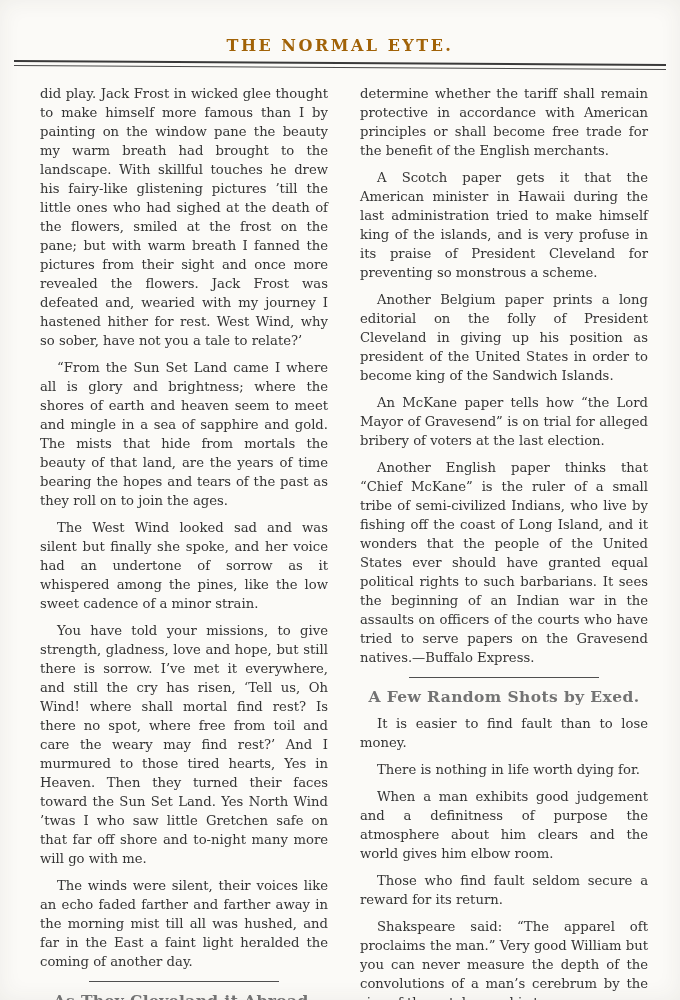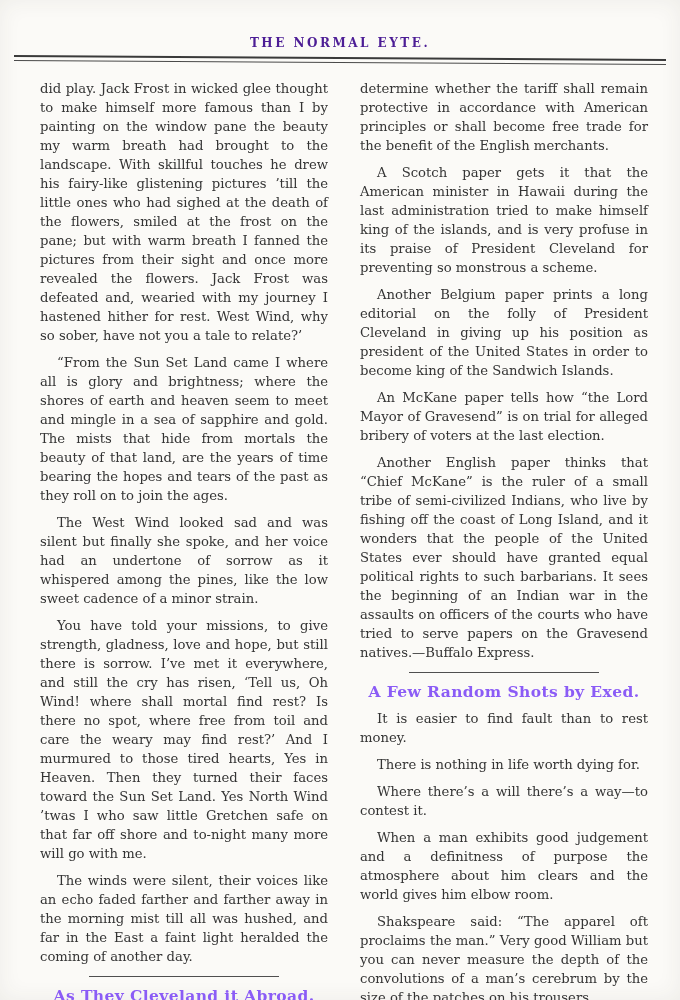--- a/index.html
+++ b/index.html
@@ -17,24 +17,24 @@
     overflow: hidden;
     font-family: "DejaVu Serif", "Liberation Serif", serif;
     color: #343434;
     box-sizing: border-box;
   }
   .masthead {
     text-align: center;
     padding-top: 36px;
   }
   .masthead-title {
-    font-size: 12px;
+    font-size: 16px;
     font-weight: bold;
     letter-spacing: 2.5px;
-    color: #4c1d95;
+    color: #a16207;
     white-space: nowrap;
   }
   .masthead-rule {
     margin: 5px 14px 0 14px;
     height: 3px;
     border-top: 2px solid #3a3a3a;
     border-bottom: 1px solid #4a4a4a;
     transform: rotate(0.35deg);
     transform-origin: left center;
   }
@@ -60,21 +60,21 @@
     width: 190px;
     border: none;
     border-top: 1px solid #4f4f4f;
     margin: 10px auto 9px auto;
   }
   .article-heading {
     text-align: center;
     font-weight: bold;
     font-size: 15.5px;
     letter-spacing: 0.4px;
-    color: #8b5cf6;
+    color: #737373;
     margin: 0 0 6px 0;
     text-indent: 0 !important;
   }
   .shots p {
     margin-bottom: 7px;
   }
 </style>
 </head>
 <body>
 
@@ -111,22 +111,22 @@
         <p>A Scotch paper gets it that the American minister in Hawaii during the last administration tried to make himself king of the islands, and is very profuse in its praise of President Cleveland for preventing so monstrous a scheme.</p>
         <p>Another Belgium paper prints a long editorial on the folly of President Cleveland in giving up his position as president of the United States in order to become king of the Sandwich Islands.</p>
         <p>An McKane paper tells how “the Lord Mayor of Gravesend” is on trial for alleged bribery of voters at the last election.</p>
         <p>Another English paper thinks that “Chief McKane” is the ruler of a small tribe of semi-civilized Indians, who live by fishing off the coast of Long Island, and it wonders that the people of the United States ever should have granted equal political rights to such barbarians. It sees the beginning of an Indian war in the assaults on officers of the courts who have tried to serve papers on the Gravesend natives.—Buffalo Express.</p>
       </div>
 
       <hr class="section-divider">
 
       <div class="shots">
         <p class="article-heading">A Few Random Shots by Exed.</p>
-        <p>It is easier to find fault than to rest money.</p>
+        <p>It is easier to find fault than to lose money.</p>
         <p>There is nothing in life worth dying for.</p>
-        <p>Where there’s a will there’s a way—to contest it.</p>
         <p>When a man exhibits good judgement and a definitness of purpose the atmosphere about him clears and the world gives him elbow room.</p>
+        <p>Those who find fault seldom secure a reward for its return.</p>
         <p>Shakspeare said: “The apparel oft proclaims the man.”  Very good William but you can never measure the depth of the convolutions of a man’s cerebrum by the size of the patches on his trousers.</p>
       </div>
     </div>
 
   </div>
 </div>
 
 </body></html>

